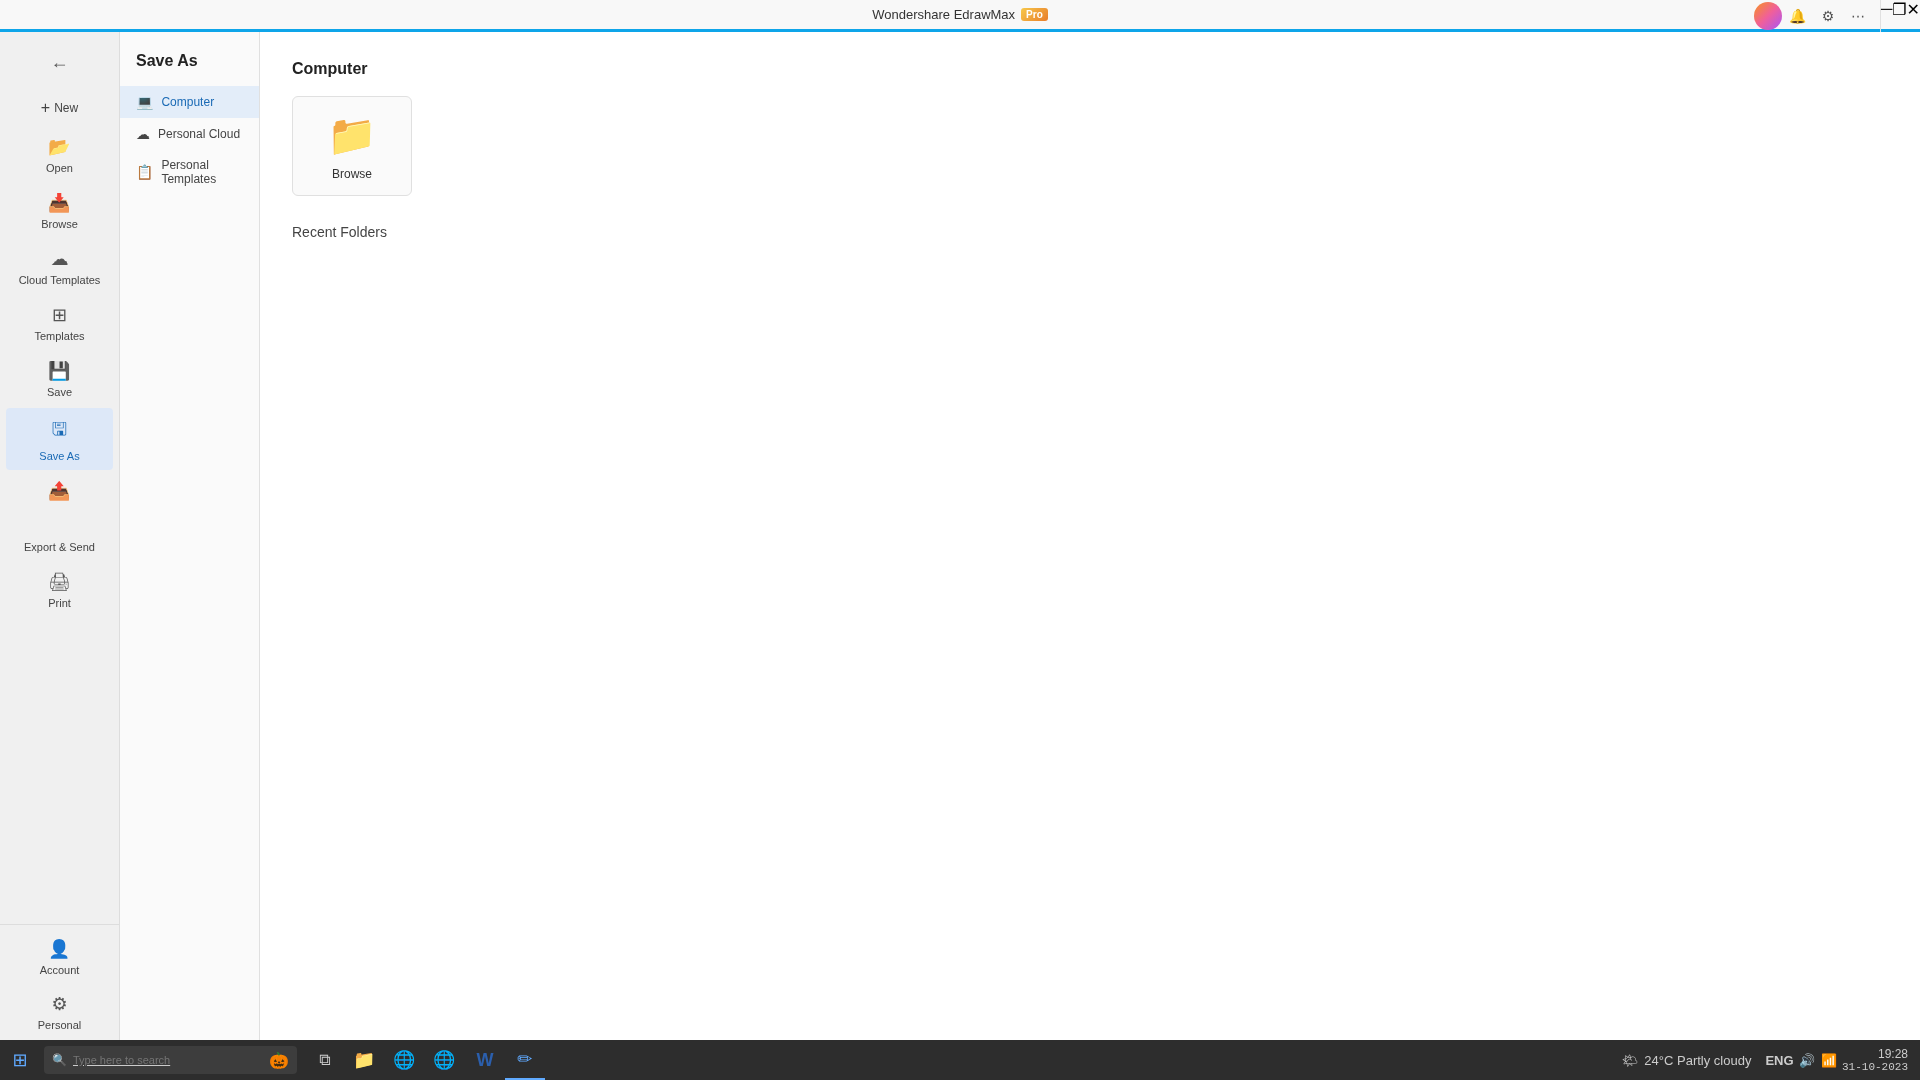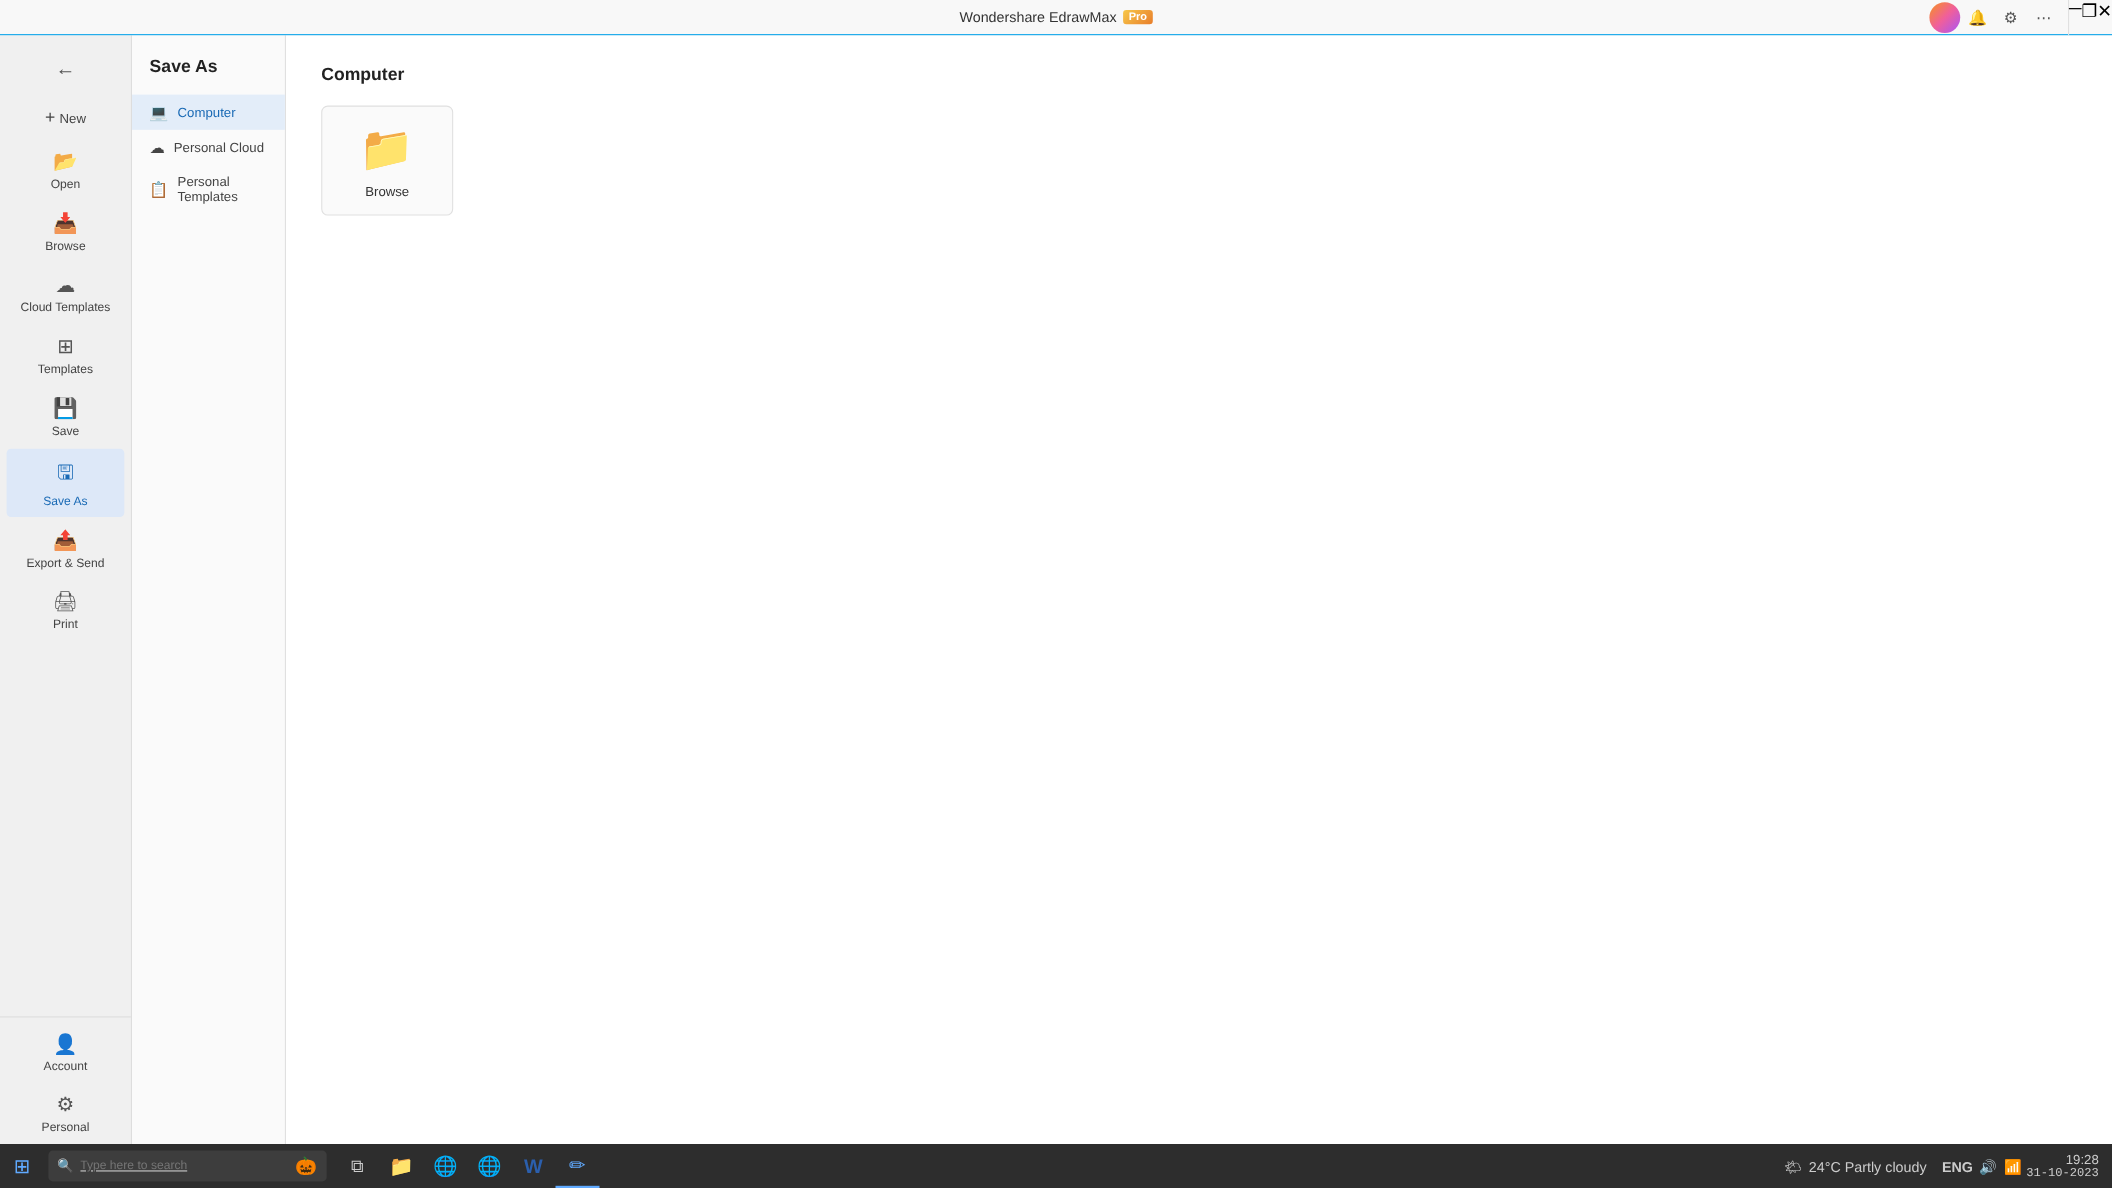--- a/index.html
+++ b/index.html
@@ -2,21 +2,21 @@
 <html><head>
   <meta charset="utf-8">
   <style>
     * { margin: 0; padding: 0; box-sizing: border-box; }
     body { font-family: 'Segoe UI', Arial, sans-serif; background: #f3f3f3; width: 1920px; height: 1080px; overflow: hidden; position: relative; }
 
     
     .title-bar {
       position: absolute; top: 0; left: 0; right: 0; height: 32px;
       background: #f8f8f8; display: flex; align-items: center; justify-content: center;
-      border-bottom: 1px solid #0ea5e9; z-index: 100;
+      border-bottom: 3px solid #0ea5e9; z-index: 100;
     }
     .title-bar-title { font-size: 13px; color: #333; display: flex; align-items: center; gap: 6px; }
     .title-bar-pro { background: linear-gradient(135deg, #f7c84a, #e87d2a); color: white; font-size: 10px; padding: 1px 5px; border-radius: 3px; font-weight: bold; }
     .title-bar-right-icons { position: absolute; right: 140px; top: 0; display: flex; align-items: center; height: 32px; gap: 4px; padding: 0 8px; }
     .title-bar-right-icons .icon-btn { width: 28px; height: 28px; display: flex; align-items: center; justify-content: center; cursor: pointer; color: #555; font-size: 14px; border-radius: 4px; }
     .avatar { width: 28px; height: 28px; border-radius: 50%; background: linear-gradient(135deg, #f7931e, #f05f9b, #a855f7); display: flex; align-items: center; justify-content: center; font-size: 10px; color: white; cursor: pointer; }
 
     
     .sidebar {
       position: absolute; top: 32px; left: 0; width: 120px; bottom: 40px;
@@ -142,21 +142,21 @@
     <span>Save</span>
   </div>
 
   <div class="sidebar-item active">
     <span class="si-icon">🖫</span>
     <span>Save As</span>
   </div>
 
   <div class="sidebar-item">
     <span class="si-icon">📤</span>
-    <span style="text-align:right;">Export &amp; Send</span>
+    <span style="text-align:right;margin-top:35px;">Export &amp; Send</span>
   </div>
 
   <div class="sidebar-item">
     <span class="si-icon">🖨</span>
     <span>Print</span>
   </div>
 
   <div class="sidebar-bottom">
     <div class="sidebar-item">
       <span class="si-icon">👤</span>
@@ -189,20 +189,23 @@
 </div>
 
 <div class="main-content">
   <div class="section-title">Computer</div>
 
   <div class="browse-card">
     <span class="folder-icon">📁</span>
     <span>Browse</span>
   </div>
 
+  <div class="recent-section">
+    <div class="recent-title">Recent Folders</div>
+  </div>
 </div>
 
 <div class="taskbar">
   <div class="taskbar-start">
     <span style="color:#60aaff;font-size:18px;">⊞</span>
   </div>
 
   <div class="taskbar-search">
     <span style="color:#aaa;font-size:12px;">🔍</span>
     <input type="text" placeholder="Type here to search" style="">

